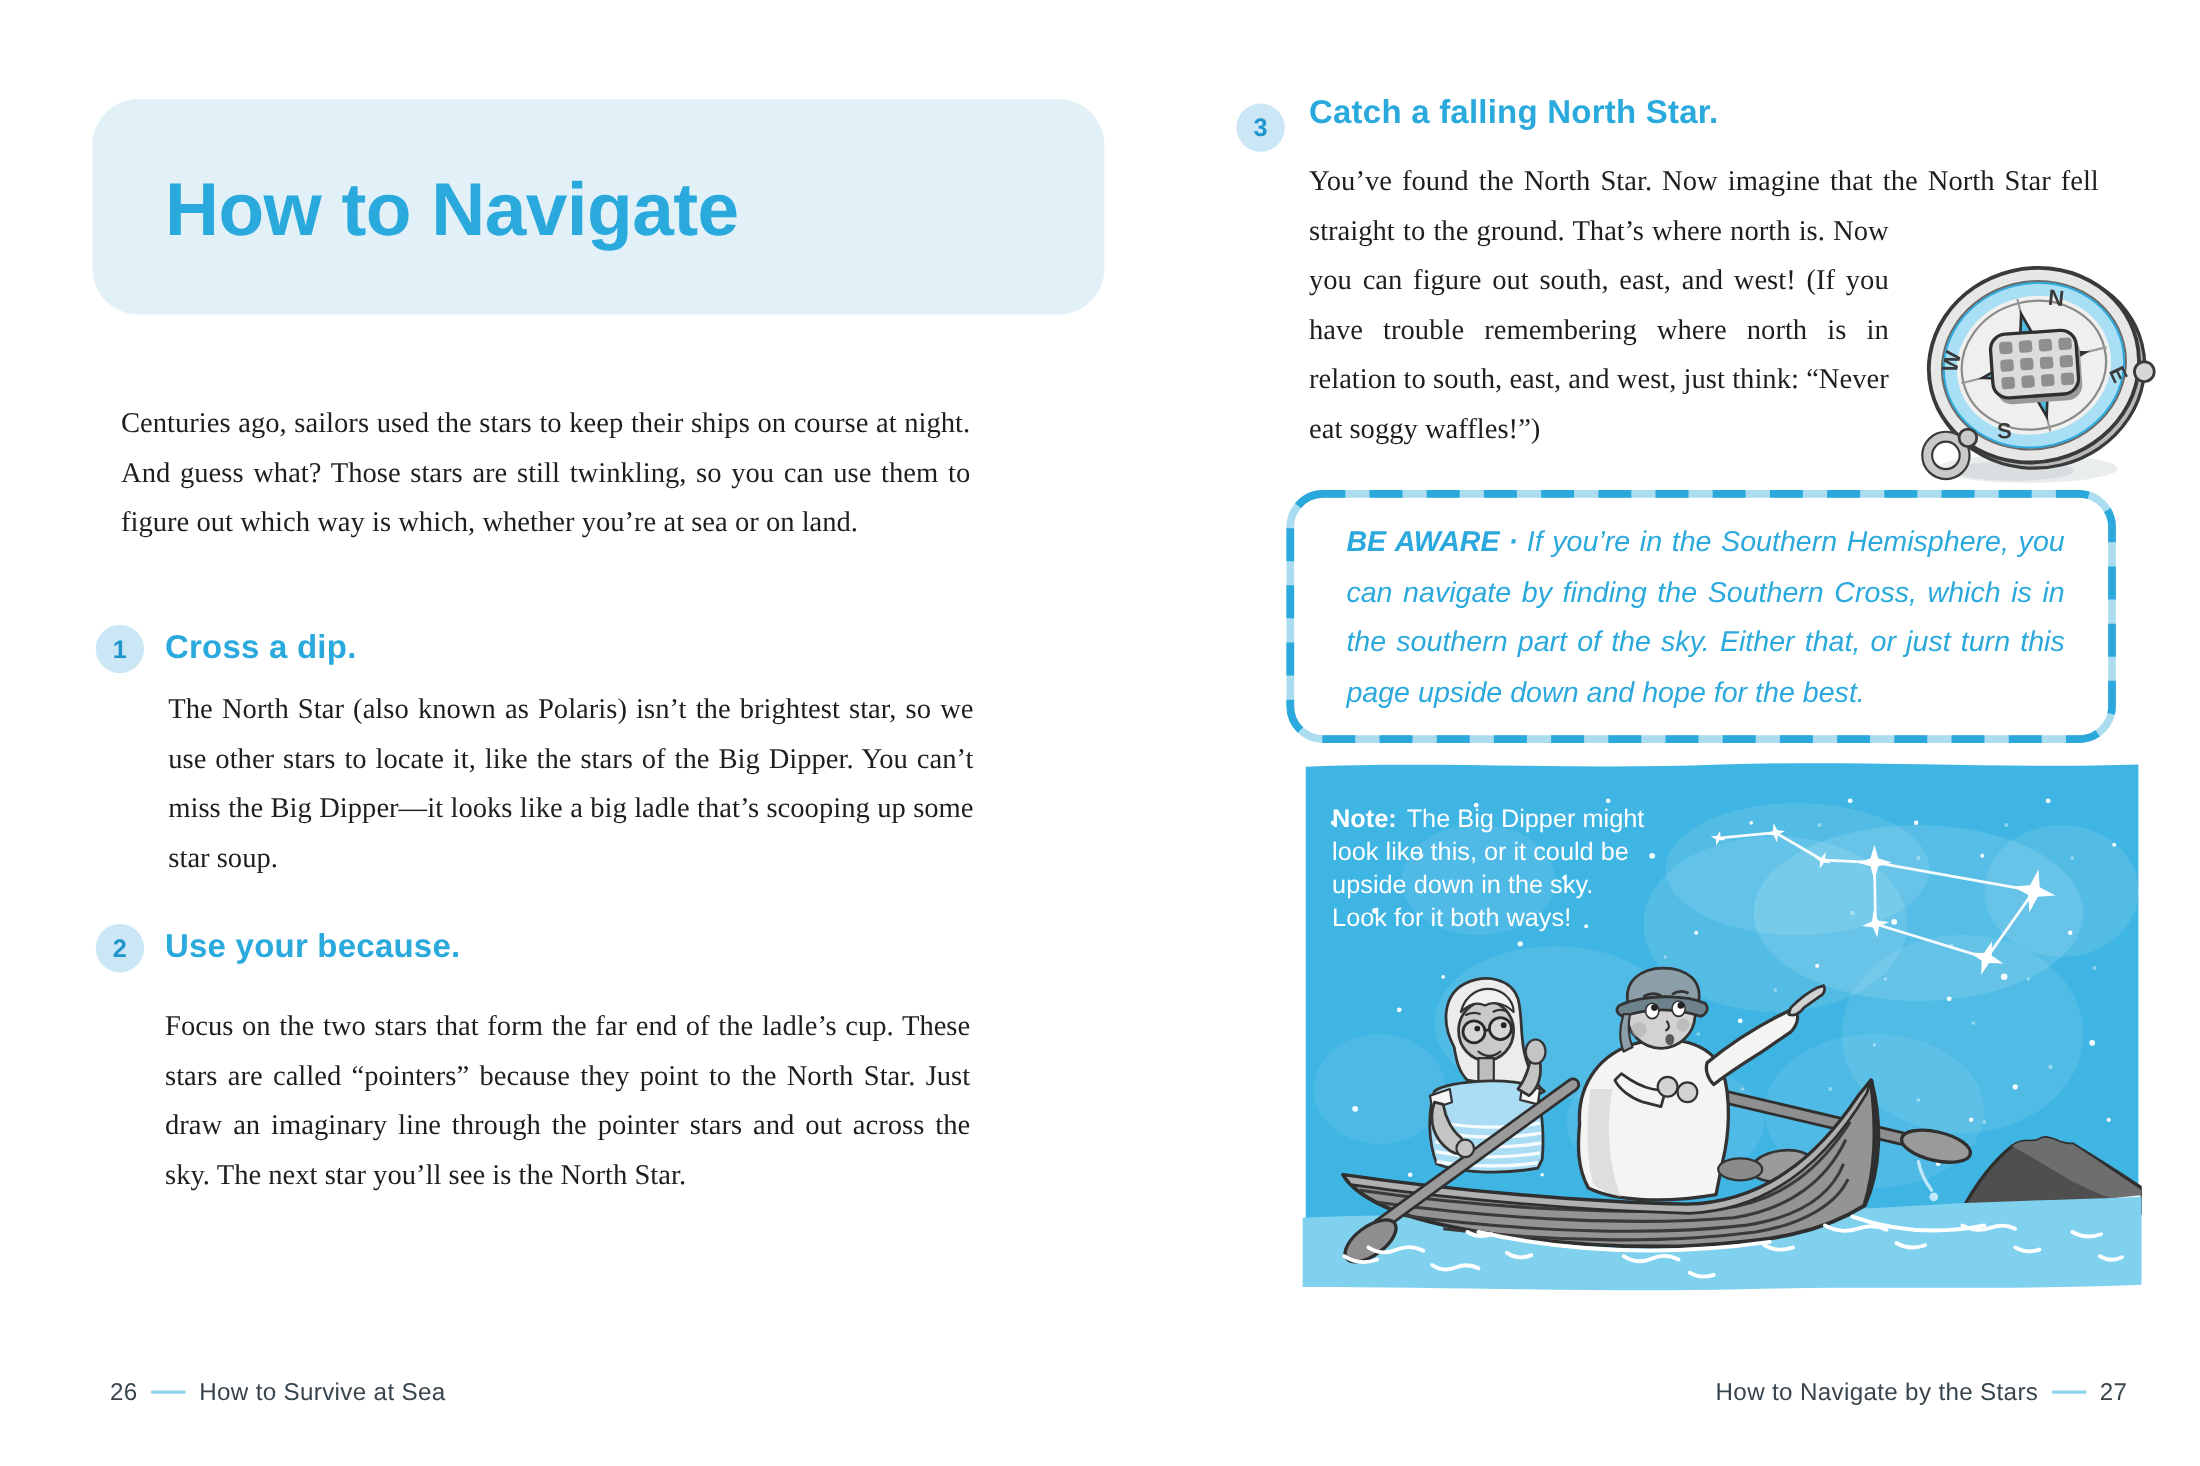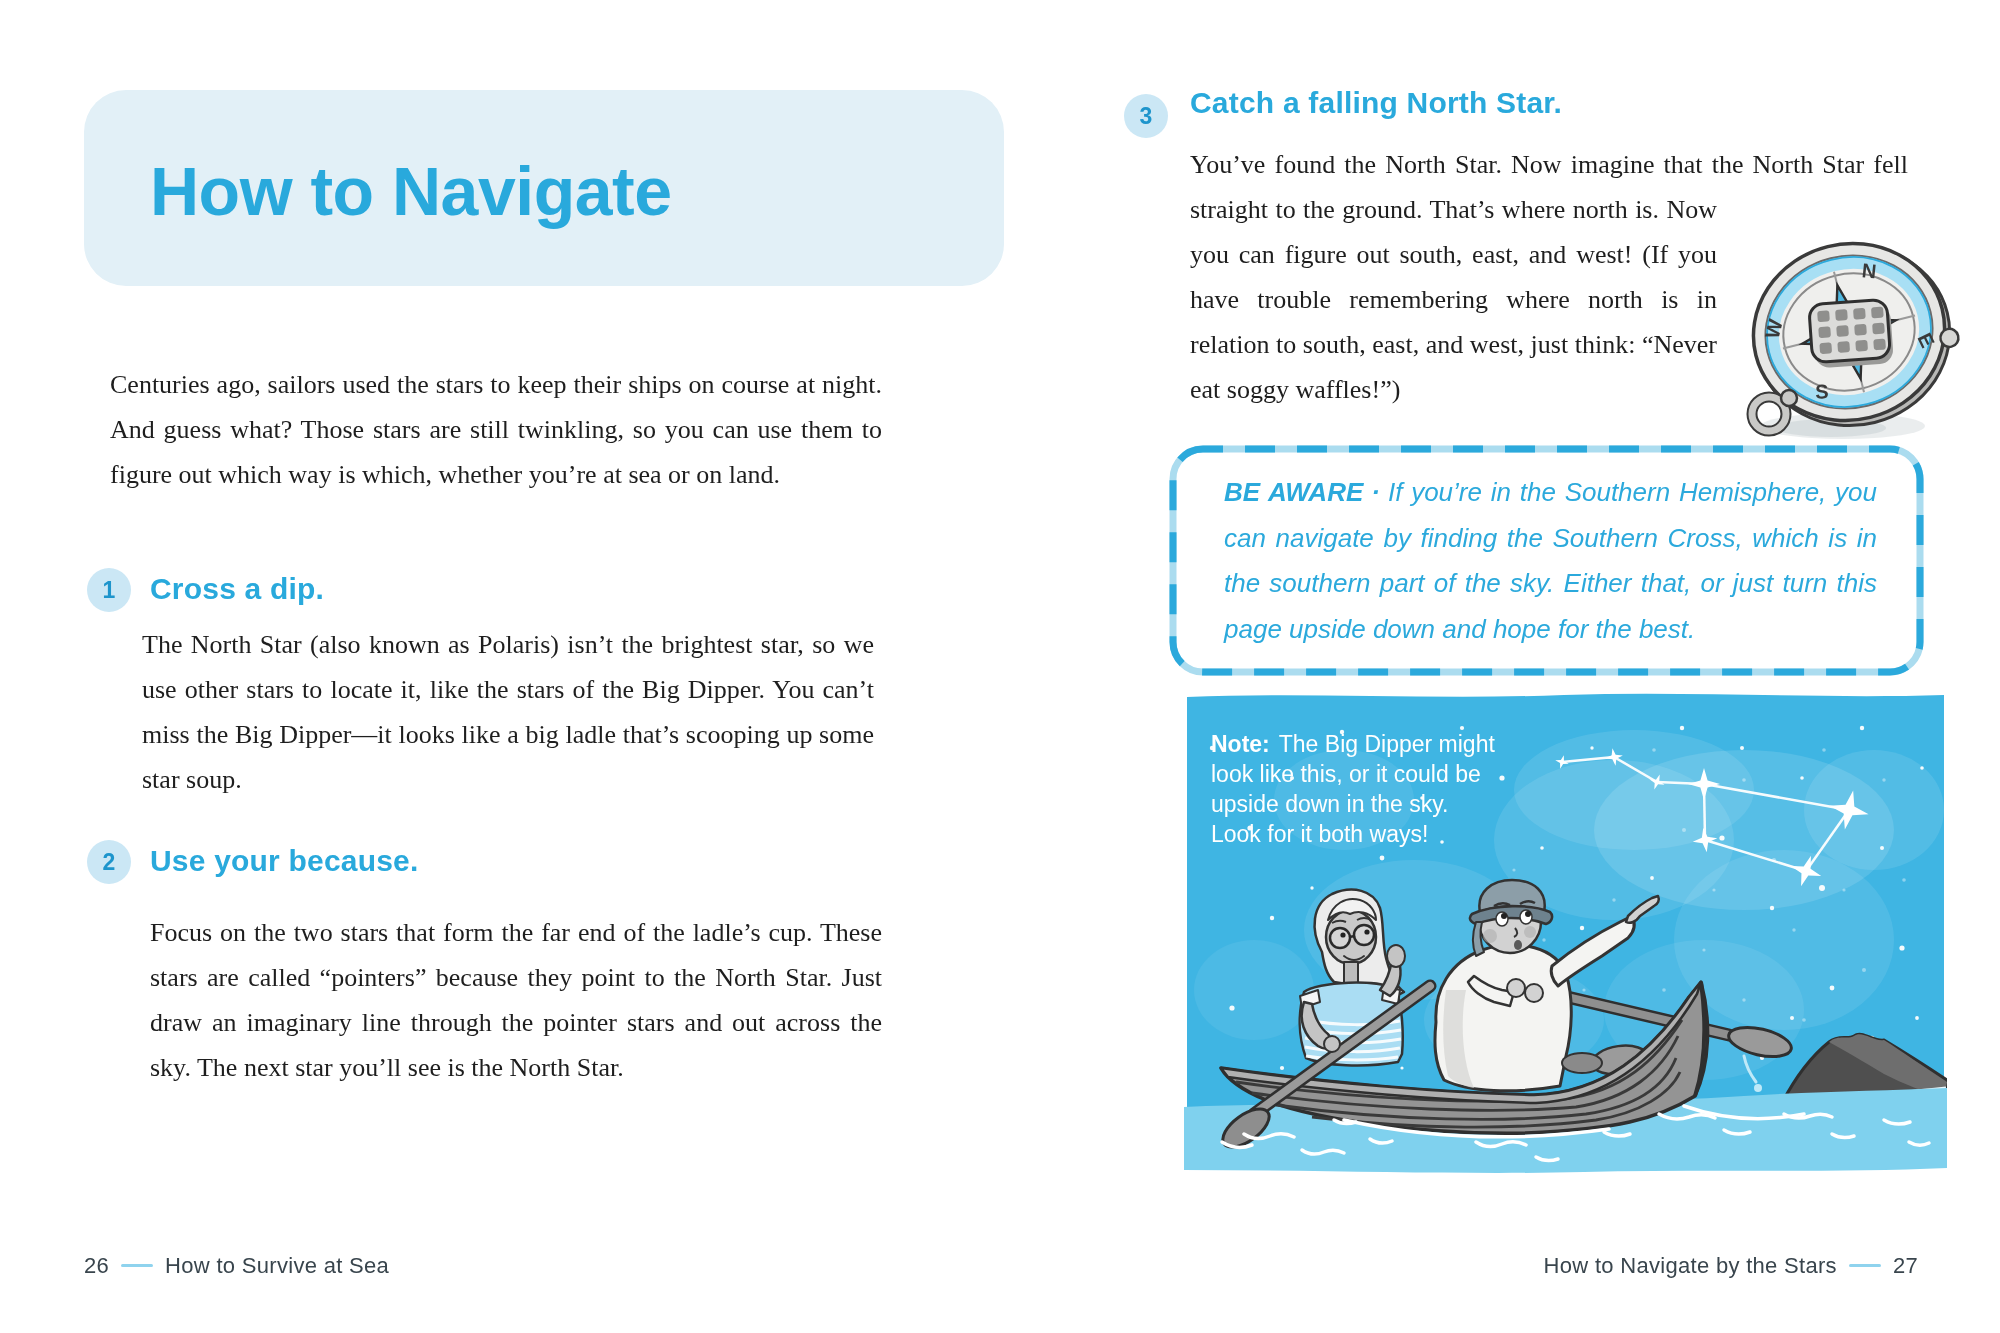--- a/index.html
+++ b/index.html
@@ -31,21 +31,21 @@
     width:44px;height:44px;border-radius:50%;background:#CBE7F5;
     color:#1E95CC;font-weight:bold;font-size:23px;line-height:44px;
     text-align:center;
   }
   .step-heading{
     font-size:30px;font-weight:bold;color:#29A9DC;letter-spacing:.2px;
   }
 
   .badge-1{left:87px;top:568px;}
   .head-1{left:150px;top:572px;}
-  .body-1{left:142px;top:612px;width:732px;margin-top:10px;}
+  .body-1{left:153px;top:612px;width:732px;margin-top:10px;}
 
   .badge-2{left:87px;top:840px;}
   .head-2{left:150px;top:844px;}
   .body-2{left:150px;top:884px;width:732px;}
 
   
   .badge-3{left:1124px;top:94px;}
   .head-3{left:1190px;top:86px;}
   .body-3{left:1190px;top:142px;width:718px;}
 
@@ -63,21 +63,21 @@
     position:absolute;left:56px;top:26px;width:653px;
     font-size:26px;line-height:45.5px;color:#2BA9DC;text-align:justify;
   }
   .be-aware-text strong{font-weight:bold;}
   .be-aware-text .sep{padding:0 8px;font-weight:bold;}
 
   .illustration{left:1184px;top:690px;width:763px;height:487px;}
 
   
   .footer{
-    top:1253px;font-size:22px;color:#39454D;letter-spacing:.3px;
+    top:1253px;font-size:22px;color:#39454D;letter-spacing:.3px;margin-left:16px;
   }
   .footer-left{left:84px;}
   .footer-right{left:1136px;width:782px;text-align:right;}
   .dash{
     display:inline-block;width:32px;height:3px;background:#8FD3EE;
     border-radius:2px;vertical-align:middle;margin:0 12px 4px 12px;
   }
 </style>
 </head>
 <body>

